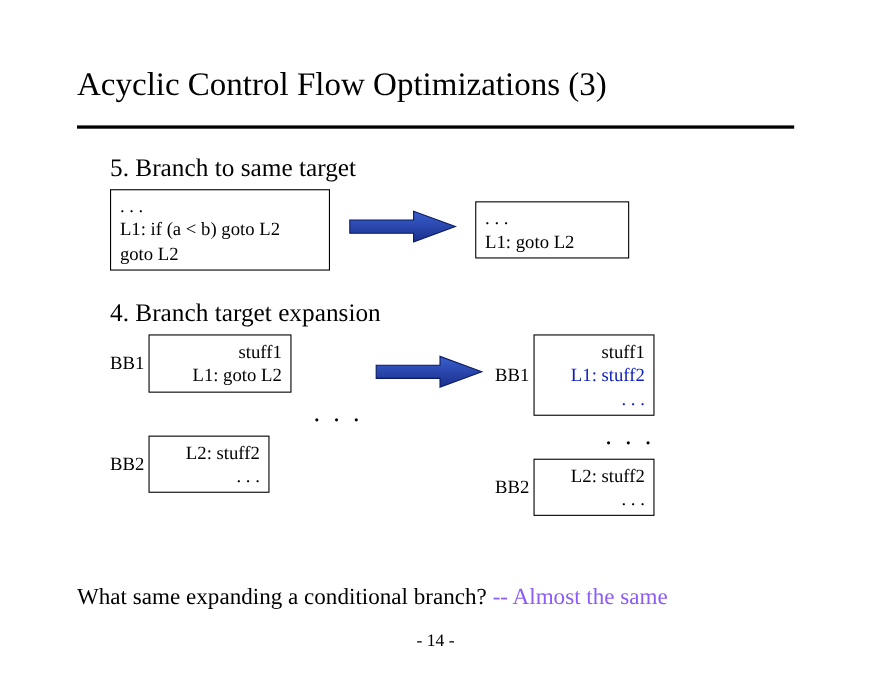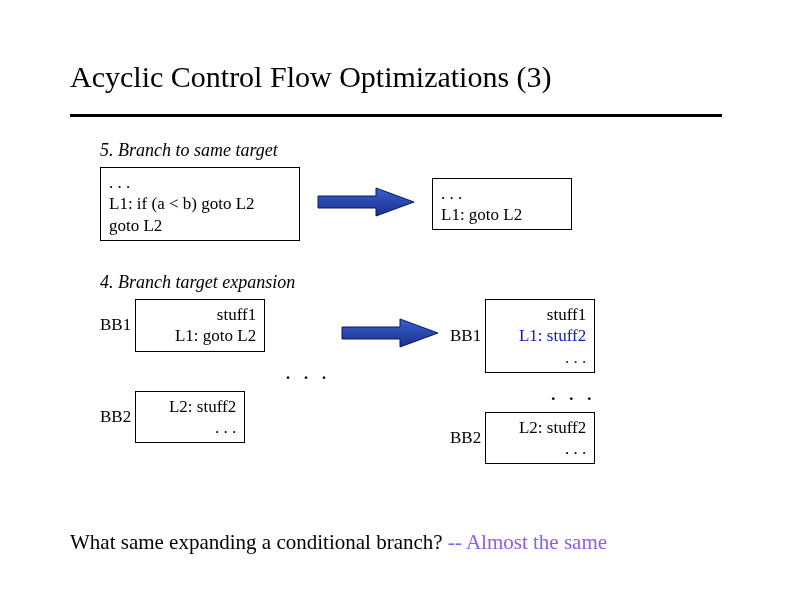--- a/index.html
+++ b/index.html
@@ -23,23 +23,22 @@
     margin-bottom: 24px;
     font-weight: normal;
   }
   .content-area {
     position: absolute;
     left: 70px;
     top: 140px;
     right: 70px;
   }
   .section-heading {
-    font-size: 18px;
+    font-size: 23px;
     margin-bottom: 6px;
-    font-style: italic;
   }
   .row {
     display: flex;
     align-items: center;
     margin-bottom: 14px;
   }
   .codebox {
     border: 1px solid #000;
     padding: 4px 8px 4px 8px;
     font-size: 17px;
@@ -182,13 +181,14 @@
         </div>
       </div>
     </div>
 
     <div class="bottom-text">
       <span>What same expanding a conditional branch?  </span><span class="red">-- Almost the same</span>
     </div>
 
   </div>
 
+  <div class="page-num">- 14 -</div>
 </div>
 
 </body></html>

